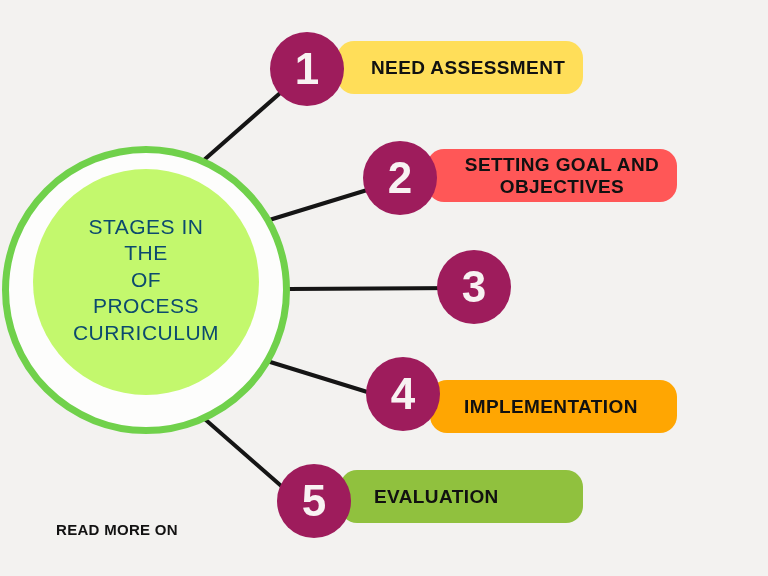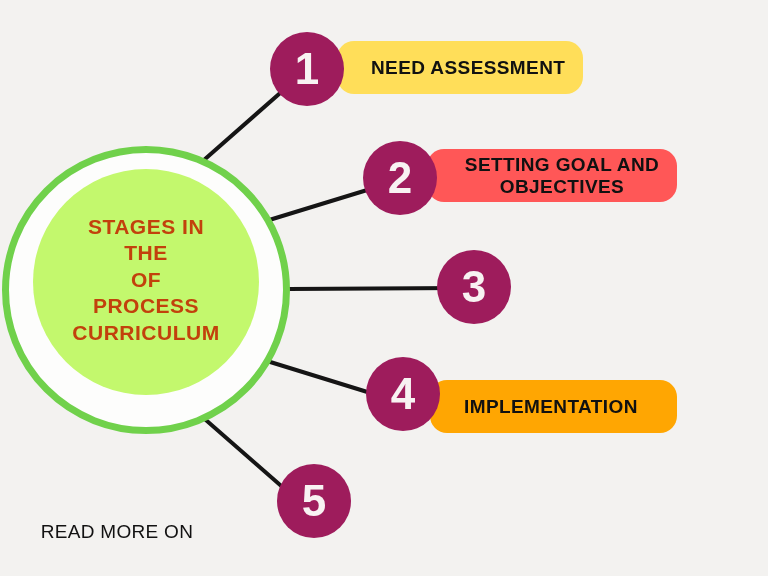--- a/index.html
+++ b/index.html
@@ -29,25 +29,25 @@
   }
   .center-inner{
     position:absolute;left:24px;top:16px;
     width:226px;height:226px;
     border-radius:50%;
     background:#C3F86D;
     display:flex;align-items:center;justify-content:center;
   }
   .center-text{
     text-align:center;
-    font-weight:700;
+    font-weight:400;
     font-size:21px;
     line-height:1.26;
     letter-spacing:.5px;
-    color:#c2410c;
+    color:#0c4a6e;
     padding-bottom:4px;
   }
   
   .bar{
     position:absolute;
     height:53px;
     border-radius:17px;
     display:flex;align-items:center;justify-content:flex-start;
     z-index:2;
     box-sizing:border-box;
@@ -81,22 +81,22 @@
   .bar.s3{left:505px;top:258px;width:245px;}
   .badge.s3{left:437px;top:250px;}
   .bar.s4{left:430px;top:380px;width:247px;}
   .badge.s4{left:366px;top:357px;}
   .bar.s5{left:340px;top:470px;width:243px;}
   .badge.s5{left:277px;top:464px;}
   
   .footer{
     position:absolute;left:8px;top:520px;width:218px;
     text-align:center;
-    font-weight:400;
-    font-size:19px;
+    font-weight:700;
+    font-size:15px;
     line-height:1.3;
     letter-spacing:.3px;
     color:#121212;
     z-index:2;
   }
 </style>
 </head>
 <body>
 
 <div class="canvas">
@@ -140,20 +140,23 @@
     <span>3</span>
   </div>
 
   <div class="bar s4" style="background: rgb(255, 166, 2);">
     <span>IMPLEMENTATION</span>
   </div>
   <div class="badge s4" style="background: rgb(158, 28, 92);">
     <span>4</span>
   </div>
 
+  <div class="bar s5" style="background: rgb(144, 193, 62);">
+    <span>EVALUATION</span>
+  </div>
   <div class="badge s5" style="background: rgb(158, 28, 92);">
     <span>5</span>
   </div>
 
   <div class="footer">
     <div>READ MORE ON</div>
   </div>
 
 </div>
 

